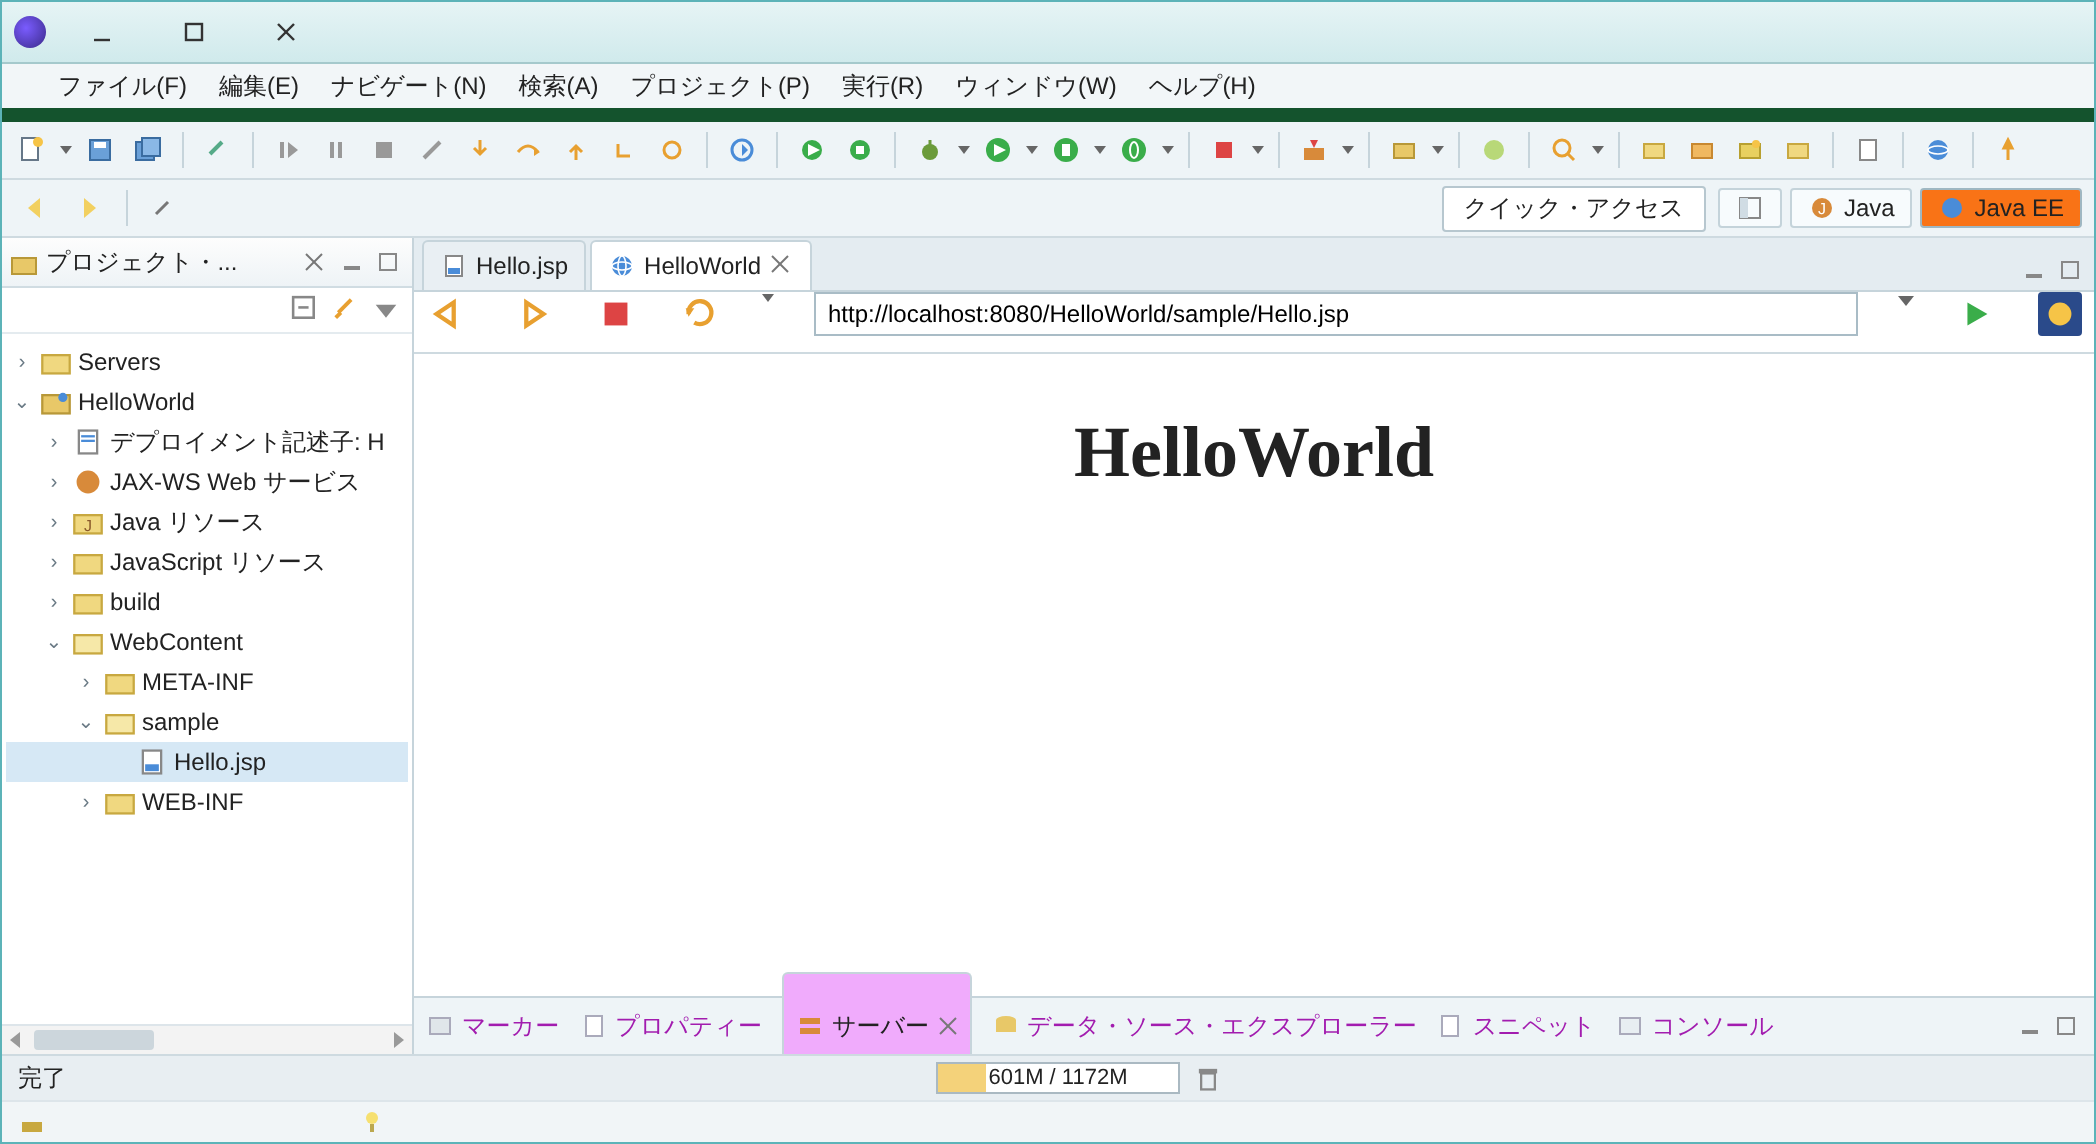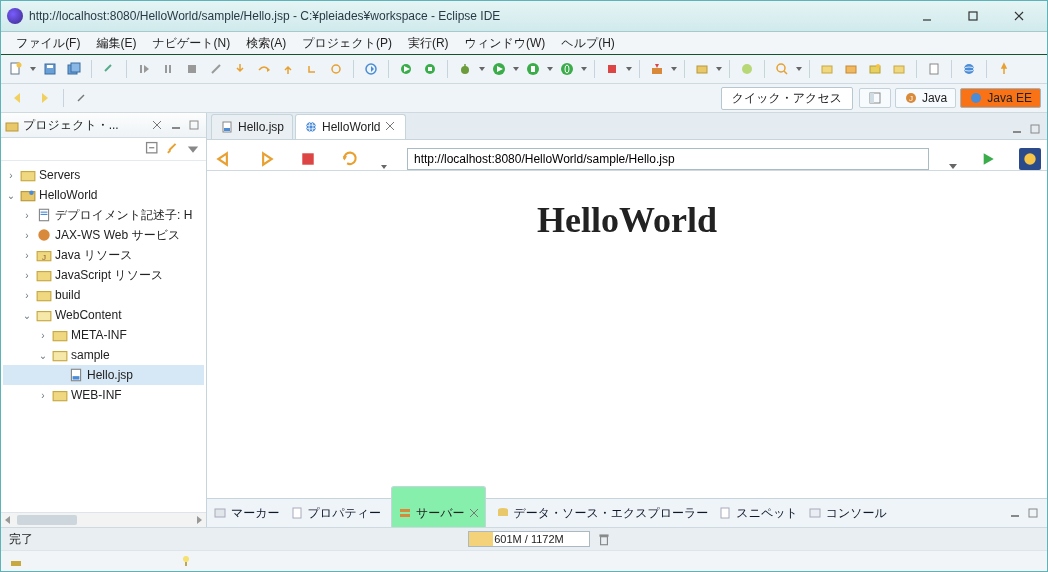--- a/index.html
+++ b/index.html
@@ -7,21 +7,21 @@
 
 
 .titlebar{height:30px;background:linear-gradient(#e6f4f5,#d0eaec);display:flex;align-items:center;padding:0 6px;border-bottom:1px solid #a5c9cc}
 .titlebar .app-icon{width:16px;height:16px;border-radius:50%;background:radial-gradient(circle at 6px 6px,#7a5cff,#3a2a88);margin-right:6px}
 .titlebar .title{flex:1;color:#2a3a45}
 .win-btns{display:flex;gap:2px}
 .win-btn{width:44px;height:26px;display:flex;align-items:center;justify-content:center;background:transparent}
 .win-btn svg{width:12px;height:12px;stroke:#333;stroke-width:1.2;fill:none}
 
 
-.menubar{height:22px;display:flex;align-items:flex-end;background:#f2f6f8;padding:0 7px;border-bottom:1px solid #14532d}
+.menubar{height:22px;display:flex;align-items:flex-end;background:#f2f6f8;padding:0 20px;border-bottom:7px solid #14532d}
 .menubar .mi{padding:2px 8px;white-space:nowrap}
 
 
 .toolbar{height:28px;background:#eef4f7;border-bottom:1px solid #cedae0;display:flex;align-items:center;padding:0 4px;gap:2px;flex-wrap:nowrap;overflow:hidden}
 .tbtn{width:20px;height:20px;display:flex;align-items:center;justify-content:center;border:1px solid transparent;border-radius:2px}
 .sep{width:1px;height:18px;background:#c6d4db;margin:0 4px}
 .tbtn svg{width:14px;height:14px}
 .toolbar .drop{width:8px;display:flex;align-items:center;justify-content:center}
 .toolbar .drop svg{width:6px;height:6px}
 
@@ -59,36 +59,36 @@
 .right-pane{flex:1;display:flex;flex-direction:column;min-width:0}
 .ed-tabs{height:26px;display:flex;align-items:flex-end;background:#e4ecf1;border-bottom:1px solid #c6d4db;padding:0 4px 0 4px;gap:2px}
 .ed-tab{display:flex;align-items:center;gap:4px;height:24px;padding:0 8px;background:#e9eff3;border:1px solid #c6d4db;border-bottom:none;border-radius:3px 3px 0 0}
 .ed-tab.active{background:#fff}
 .ed-tab .x{width:12px;height:12px}
 .ed-tabs .sp{flex:1}
 .ed-ctrl{display:flex;gap:2px;align-items:center;padding-bottom:2px}
 .ed-ctrl .c{width:16px;height:16px;display:flex;align-items:center;justify-content:center}
 
 
-.browser-bar{height:30px;background:#fff;border-bottom:1px solid #cedae0;display:flex;align-items:flex-end;gap:20px;padding:0 6px}
+.browser-bar{height:30px;background:#fff;border-bottom:1px solid #cedae0;display:flex;align-items:flex-start;gap:20px;padding:0 6px}
 .browser-bar .bb{width:20px;height:20px;display:flex;align-items:center;justify-content:center;border:1px solid transparent;border-radius:2px}
 .browser-bar input.url{flex:1;height:20px;border:1px solid #a9bcc6;padding:0 6px;font-size:12px;background:#fff}
 
 
 .page{flex:1;background:#fff;overflow:auto;display:flex;flex-direction:column;align-items:center;padding-top:18px}
 .page h1{font-family:"Times New Roman",serif;font-size:36px;font-weight:bold;margin:10px 0 18px 0}
 .page .desc{font-size:15px;margin-bottom:22px}
 .page .form{display:flex;gap:12px;align-items:center}
 .page .form input[type=text]{width:185px;height:24px;border:1px solid #888}
 .page .form button{height:28px;padding:0 16px;border:1px solid #888;background:#efefef;font-size:14px}
 
 
 .bottom-views{height:28px;background:#eef4f7;border-top:1px solid #c6d4db;display:flex;align-items:center;padding:0 6px;gap:10px}
-.bv{display:flex;align-items:center;gap:4px;color:#0f172a}
-.bv.active{color:#222;background:#86efac;border:1px solid #c6d4db;border-bottom-color:#fff;padding:18px 6px;border-radius:3px 3px 0 0}
+.bv{display:flex;align-items:center;gap:4px;color:#a21caf}
+.bv.active{color:#222;background:#f0abfc;border:1px solid #c6d4db;border-bottom-color:#fff;padding:18px 6px;border-radius:3px 3px 0 0}
 .bottom-views .sp{flex:1}
 
 
 .status{height:22px;background:#e8eef2;border-top:1px solid #cedae0;display:flex;align-items:center;padding:0 8px;gap:8px}
 .status .sp{flex:1}
 .mem{display:flex;align-items:center;gap:6px}
 .mem .bar{width:120px;height:14px;border:1px solid #aab9c2;background:#fff;position:relative;display:flex;align-items:center;justify-content:center;font-size:11px}
 .mem .bar .fill{position:absolute;left:0;top:0;bottom:0;width:24px;background:#f4d27a}
 .mem .bar .txt{position:relative}
 .status .trash{width:16px;height:16px;display:flex;align-items:center;justify-content:center}
@@ -105,21 +105,20 @@
 
 svg{display:block}
 </style>
 </head>
 <body>
 
 <div class="win">
 
   <div class="titlebar">
     <div class="app-icon"></div>
-    <div class="title">http://localhost:8080/HelloWorld/sample/Hello.jsp - C:¥pleiades¥workspace - Eclipse IDE</div>
     <div class="win-btns">
       <div class="win-btn">
           <svg viewBox="0 0 12 12">
             <line x1="2" y1="10" x2="10" y2="10"></line>
           </svg>
         </div>
       <div class="win-btn">
           <svg viewBox="0 0 12 12">
             <rect x="2" y="2" width="8" height="8"></rect>
           </svg>

